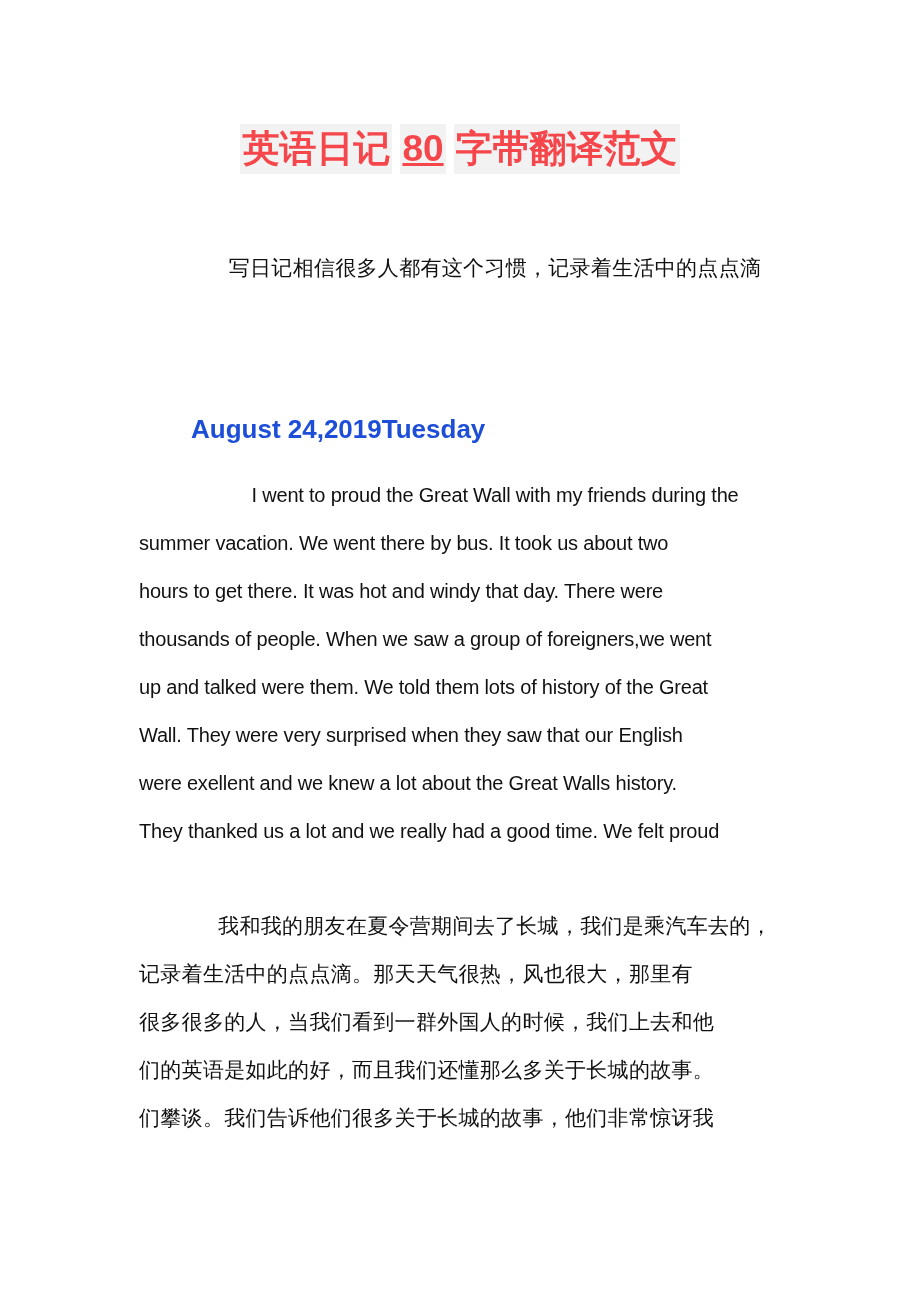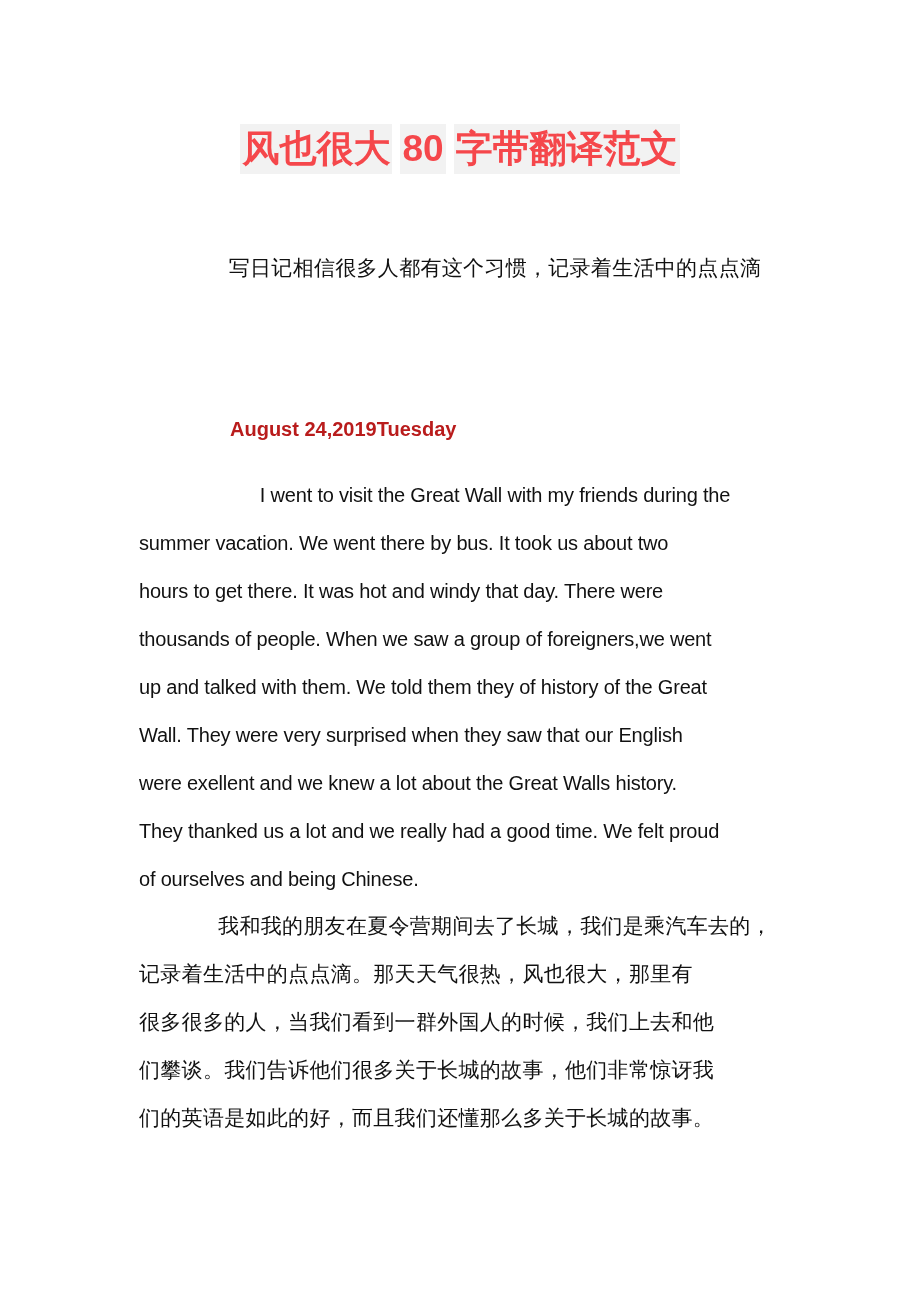--- a/index.html
+++ b/index.html
@@ -36,20 +36,21 @@
       background: #f2f2f2;
       color: #f5474b;
       padding: 0 2px;
       margin: 0 4px;
       height: 50px;
       line-height: 50px;
       font-family: "DejaVu Sans", sans-serif;
     }
     .title-seg.num {
       font-family: "Liberation Sans", sans-serif;
+      text-decoration: underline;
     }
     .para {
       position: absolute;
       left: 139px;
       width: 660px;
       font-size: 21px;
       white-space: nowrap;
     }
     .line {
       display: block;
@@ -68,55 +69,53 @@
       font-size: 20px;
       letter-spacing: -0.2px;
     }
     .indent { padding-left: 52px; text-align: center; }
     .date {
       position: absolute;
       left: 191px;
       top: 414px;
       font-family: "Liberation Sans", sans-serif;
       font-weight: bold;
-      font-size: 20px;
-      color: #b91c1c;
+      font-size: 26px;
+      color: #1d4ed8;
       line-height: 30px;
       white-space: nowrap;
-      margin-left: 39px;
     }
   </style>
 </head>
 <body>
 
 <div class="page">
 
   <div class="title">
-    <span class="title-seg">风也很大</span><span class="title-seg num">80</span><span class="title-seg">字带翻译范文</span>
+    <span class="title-seg">英语日记</span><span class="title-seg num">80</span><span class="title-seg">字带翻译范文</span>
   </div>
 
   <div class="para cn" style="top:244px;">
     <span class="line indent">写日记相信很多人都有这个习惯，记录着生活中的点点滴</span>
   </div>
 
   <div class="date">August 24,2019Tuesday</div>
 
   <div class="para en" style="top:471px;">
-    <span class="line indent">I went to visit the Great Wall with my friends during the</span>
+    <span class="line indent">I went to proud the Great Wall with my friends during the</span>
     <span class="line">summer vacation. We went there by bus. It took us about two</span>
     <span class="line">hours to get there. It was hot and windy that day. There were</span>
     <span class="line">thousands of people. When we saw a group of foreigners,we went</span>
-    <span class="line">up and talked with them. We told them they of history of the Great</span>
+    <span class="line">up and talked were them. We told them lots of history of the Great</span>
     <span class="line">Wall. They were very surprised when they saw that our English</span>
     <span class="line">were exellent and we knew a lot about the Great Walls history.</span>
     <span class="line">They thanked us a lot and we really had a good time. We felt proud</span>
-    <span class="line">of ourselves and being Chinese.</span>
   </div>
 
   <div class="para cn" style="top:902px;">
     <span class="line indent">我和我的朋友在夏令营期间去了长城，我们是乘汽车去的，</span>
     <span class="line">记录着生活中的点点滴。那天天气很热，风也很大，那里有</span>
     <span class="line">很多很多的人，当我们看到一群外国人的时候，我们上去和他</span>
+    <span class="line">们的英语是如此的好，而且我们还懂那么多关于长城的故事。</span>
     <span class="line">们攀谈。我们告诉他们很多关于长城的故事，他们非常惊讶我</span>
-    <span class="line">们的英语是如此的好，而且我们还懂那么多关于长城的故事。</span>
   </div>
 
 </div>
 
 </body></html>

